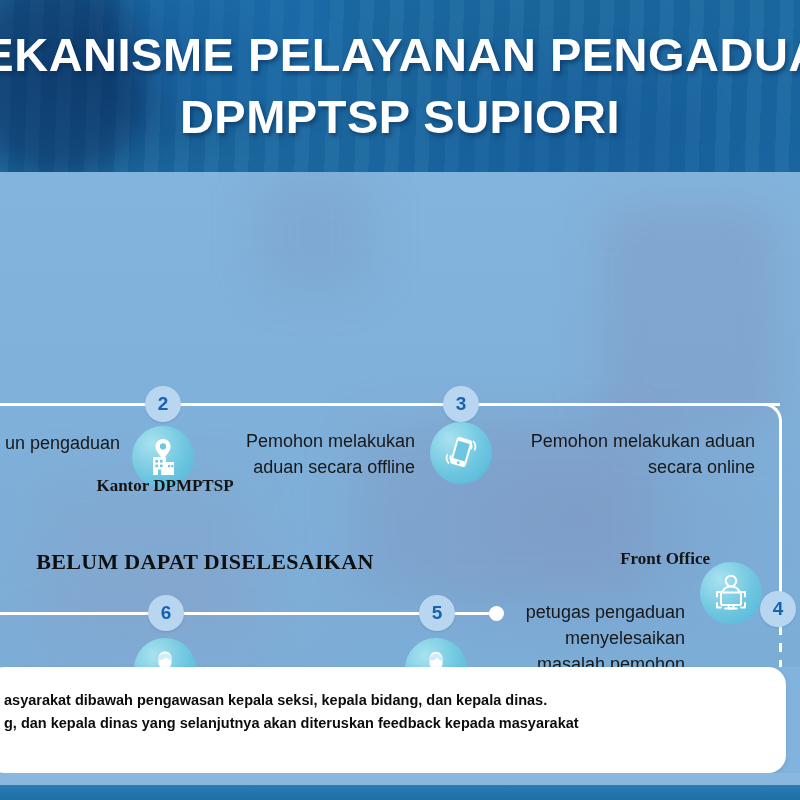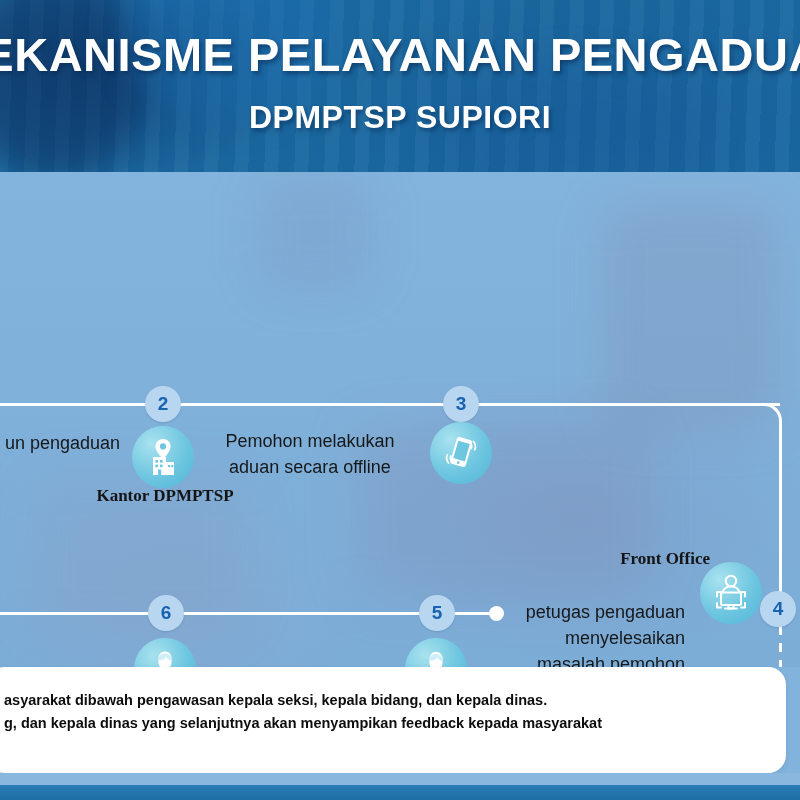--- a/index.html
+++ b/index.html
@@ -27,21 +27,21 @@
   .hdr-blob.b2{left:120px;top:-60px;width:220px;height:180px;background:rgba(28,110,178,.4);}
   .hdr-blob.b3{right:40px;top:60px;width:260px;height:170px;background:rgba(22,94,156,.35);}
   .title-wrap{position:absolute;left:0;top:0;width:800px;height:172px;
     display:flex;flex-direction:column;align-items:center;justify-content:center;}
   .title-line{
     color:#ffffff;font-weight:bold;letter-spacing:.5px;white-space:nowrap;
     text-shadow:2px 3px 4px rgba(8,38,78,.55);
     font-family:"Liberation Sans",sans-serif;
   }
   .title-line.l1{font-size:47px;line-height:56px;margin-bottom:6px;}
-  .title-line.l2{font-size:32px;line-height:56px;}
+  .title-line.l2{font-size:47px;line-height:56px;}
 
   
   .content{
     position:absolute;left:0;top:172px;width:800px;height:495px;
     background:
       radial-gradient(ellipse 340px 200px at 72% 70%, rgba(120,130,175,.28), rgba(120,130,175,0) 72%),
       radial-gradient(ellipse 260px 180px at 22% 88%, rgba(150,160,195,.20), rgba(150,160,195,0) 72%),
       linear-gradient(180deg,#83b4dd 0%,#7fb0d9 55%,#7cadd7 100%);
     overflow:hidden;
   }
@@ -81,26 +81,26 @@
   .iconcircle svg{display:block;}
   .ic2{left:132px;top:254px;}
   .ic3{left:430px;top:250px;}
   .ic4{left:700px;top:390px;}
   .ic5{left:405px;top:466px;}
   .ic6{left:134px;top:466px;}
 
   
   .bold-label{position:absolute;color:#141414;font-weight:bold;
     font-family:"Liberation Serif",serif;font-size:17px;line-height:21px;text-align:center;}
-  .lbl2{left:40px;top:313px;width:250px;}
+  .lbl2{left:40px;top:303px;width:250px;}
   .lbl3{left:375px;top:317px;width:175px;}
   .lbl4{left:520px;top:376px;width:190px;text-align:right;font-size:17px;}
 
   .desc{position:absolute;color:#16181a;font-size:18px;line-height:26px;
-    font-family:"Liberation Sans",sans-serif;text-align:center;}
+    font-family:"Liberation Sans",sans-serif;text-align:right;}
   .d1{left:-130px;top:258px;width:250px;text-align:right;}
   .d2{left:205px;top:256px;width:210px;}
   .d3{left:495px;top:256px;width:260px;}
   .d4{left:495px;top:412px;width:190px;text-align:right;line-height:26px;margin-top:15px;}
 
   .belum{position:absolute;left:30px;top:377px;width:350px;text-align:center;
     color:#0f0f0f;font-weight:bold;font-family:"Liberation Serif",serif;
     font-size:22px;letter-spacing:.3px;}
 
   
@@ -183,40 +183,42 @@
           <circle cx="23" cy="33" r="1.4" fill="#6ec6e0"></circle>
         </g>
         <g stroke="#ffffff" stroke-width="1.7" fill="none" stroke-linecap="round">
           <path d="M35.5 11.5c2 2.4 2.4 5.6 1.2 8.2"></path>
           <path d="M32.6 13.4c1.2 1.6 1.4 3.6.6 5.2"></path>
           <path d="M10.5 33c-2-2.4-2.4-5.6-1.2-8.2"></path>
           <path d="M13.4 31.1c-1.2-1.6-1.4-3.6-.6-5.2"></path>
         </g>
       </svg>
     </div>
+    <div class="desc d3">Pemohon melakukan aduan secara online</div>
 
     <div class="badge b4">4</div>
     <div class="iconcircle ic4">
       <svg width="46" height="46" viewBox="0 0 46 46">
         <g fill="none" stroke="#ffffff" stroke-width="2" stroke-linecap="round" stroke-linejoin="round">
           <circle cx="23" cy="11" r="5.2"></circle>
           <path d="M14.6 21.5c1.6-3.2 4.7-5 8.4-5s6.8 1.8 8.4 5"></path>
           <rect x="13" y="22.5" width="20" height="12.5" rx="1.2"></rect>
           <path d="M20.5 35v3.5h5V35"></path>
           <path d="M17 38.5h12"></path>
           <path d="M9 26.5v-4.5h4"></path>
           <path d="M37 26.5v-4.5h-4"></path>
           <path d="M9 33v4.5h4"></path>
           <path d="M37 33v4.5h-4"></path>
         </g>
       </svg>
     </div>
     <div class="bold-label lbl4">Front Office</div>
     <div class="desc d4">petugas pengaduan menyelesaikan masalah pemohon</div>
 
+    <div class="belum">BELUM DAPAT DISELESAIKAN</div>
 
     <div class="badge b5">5</div>
     <div class="iconcircle ic5">
       <svg width="48" height="48" viewBox="0 0 48 48">
         <path d="M17.5 13.5c0-4 3-6.8 6.5-6.8s6.5 2.8 6.5 6.8v5c0 3.8-2.9 6.6-6.5 6.6s-6.5-2.8-6.5-6.6z" fill="#ffffff"></path>
         <path d="M17.5 14.5c0-3.3 2.6-5.6 6.5-5.6s6.5 2.3 6.5 5.6v1.6c-2.6-.4-4.3-1.9-5.2-3.4-1.6 2-4.4 2.9-7.8 2.9z" fill="#cfeef8"></path>
         <path d="M13 42c0-6.3 4.9-11.2 11-11.2S35 35.7 35 42z" fill="#ffffff"></path>
         <path d="M21.2 30.4h5.6l-2.8 5.5z" fill="#cfeef8"></path>
         <path d="M23.1 33.8h1.8l.9 8.2h-3.6z" fill="#cfeef8"></path>
       </svg>
@@ -233,20 +235,20 @@
         <rect x="10" y="35.5" width="28" height="5.5" rx="1" fill="#ffffff"></rect>
         <rect x="12" y="37.3" width="24" height="1.5" fill="#cfeef8"></rect>
       </svg>
     </div>
 
   </div>
 
   <div class="notebox">
     <div class="note-inner">
       <div class="note-line">asyarakat dibawah pengawasan kepala seksi, kepala bidang, dan kepala dinas.</div>
-      <div class="note-line">g, dan kepala dinas yang selanjutnya akan menyampikan feedback kepada masyarakat</div>
+      <div class="note-line">g, dan kepala dinas yang selanjutnya akan diteruskan feedback kepada masyarakat</div>
     </div>
   </div>
 
   <div class="footer-gap"></div>
   <div class="footer"></div>
 
 </div>
 
 </body></html>

